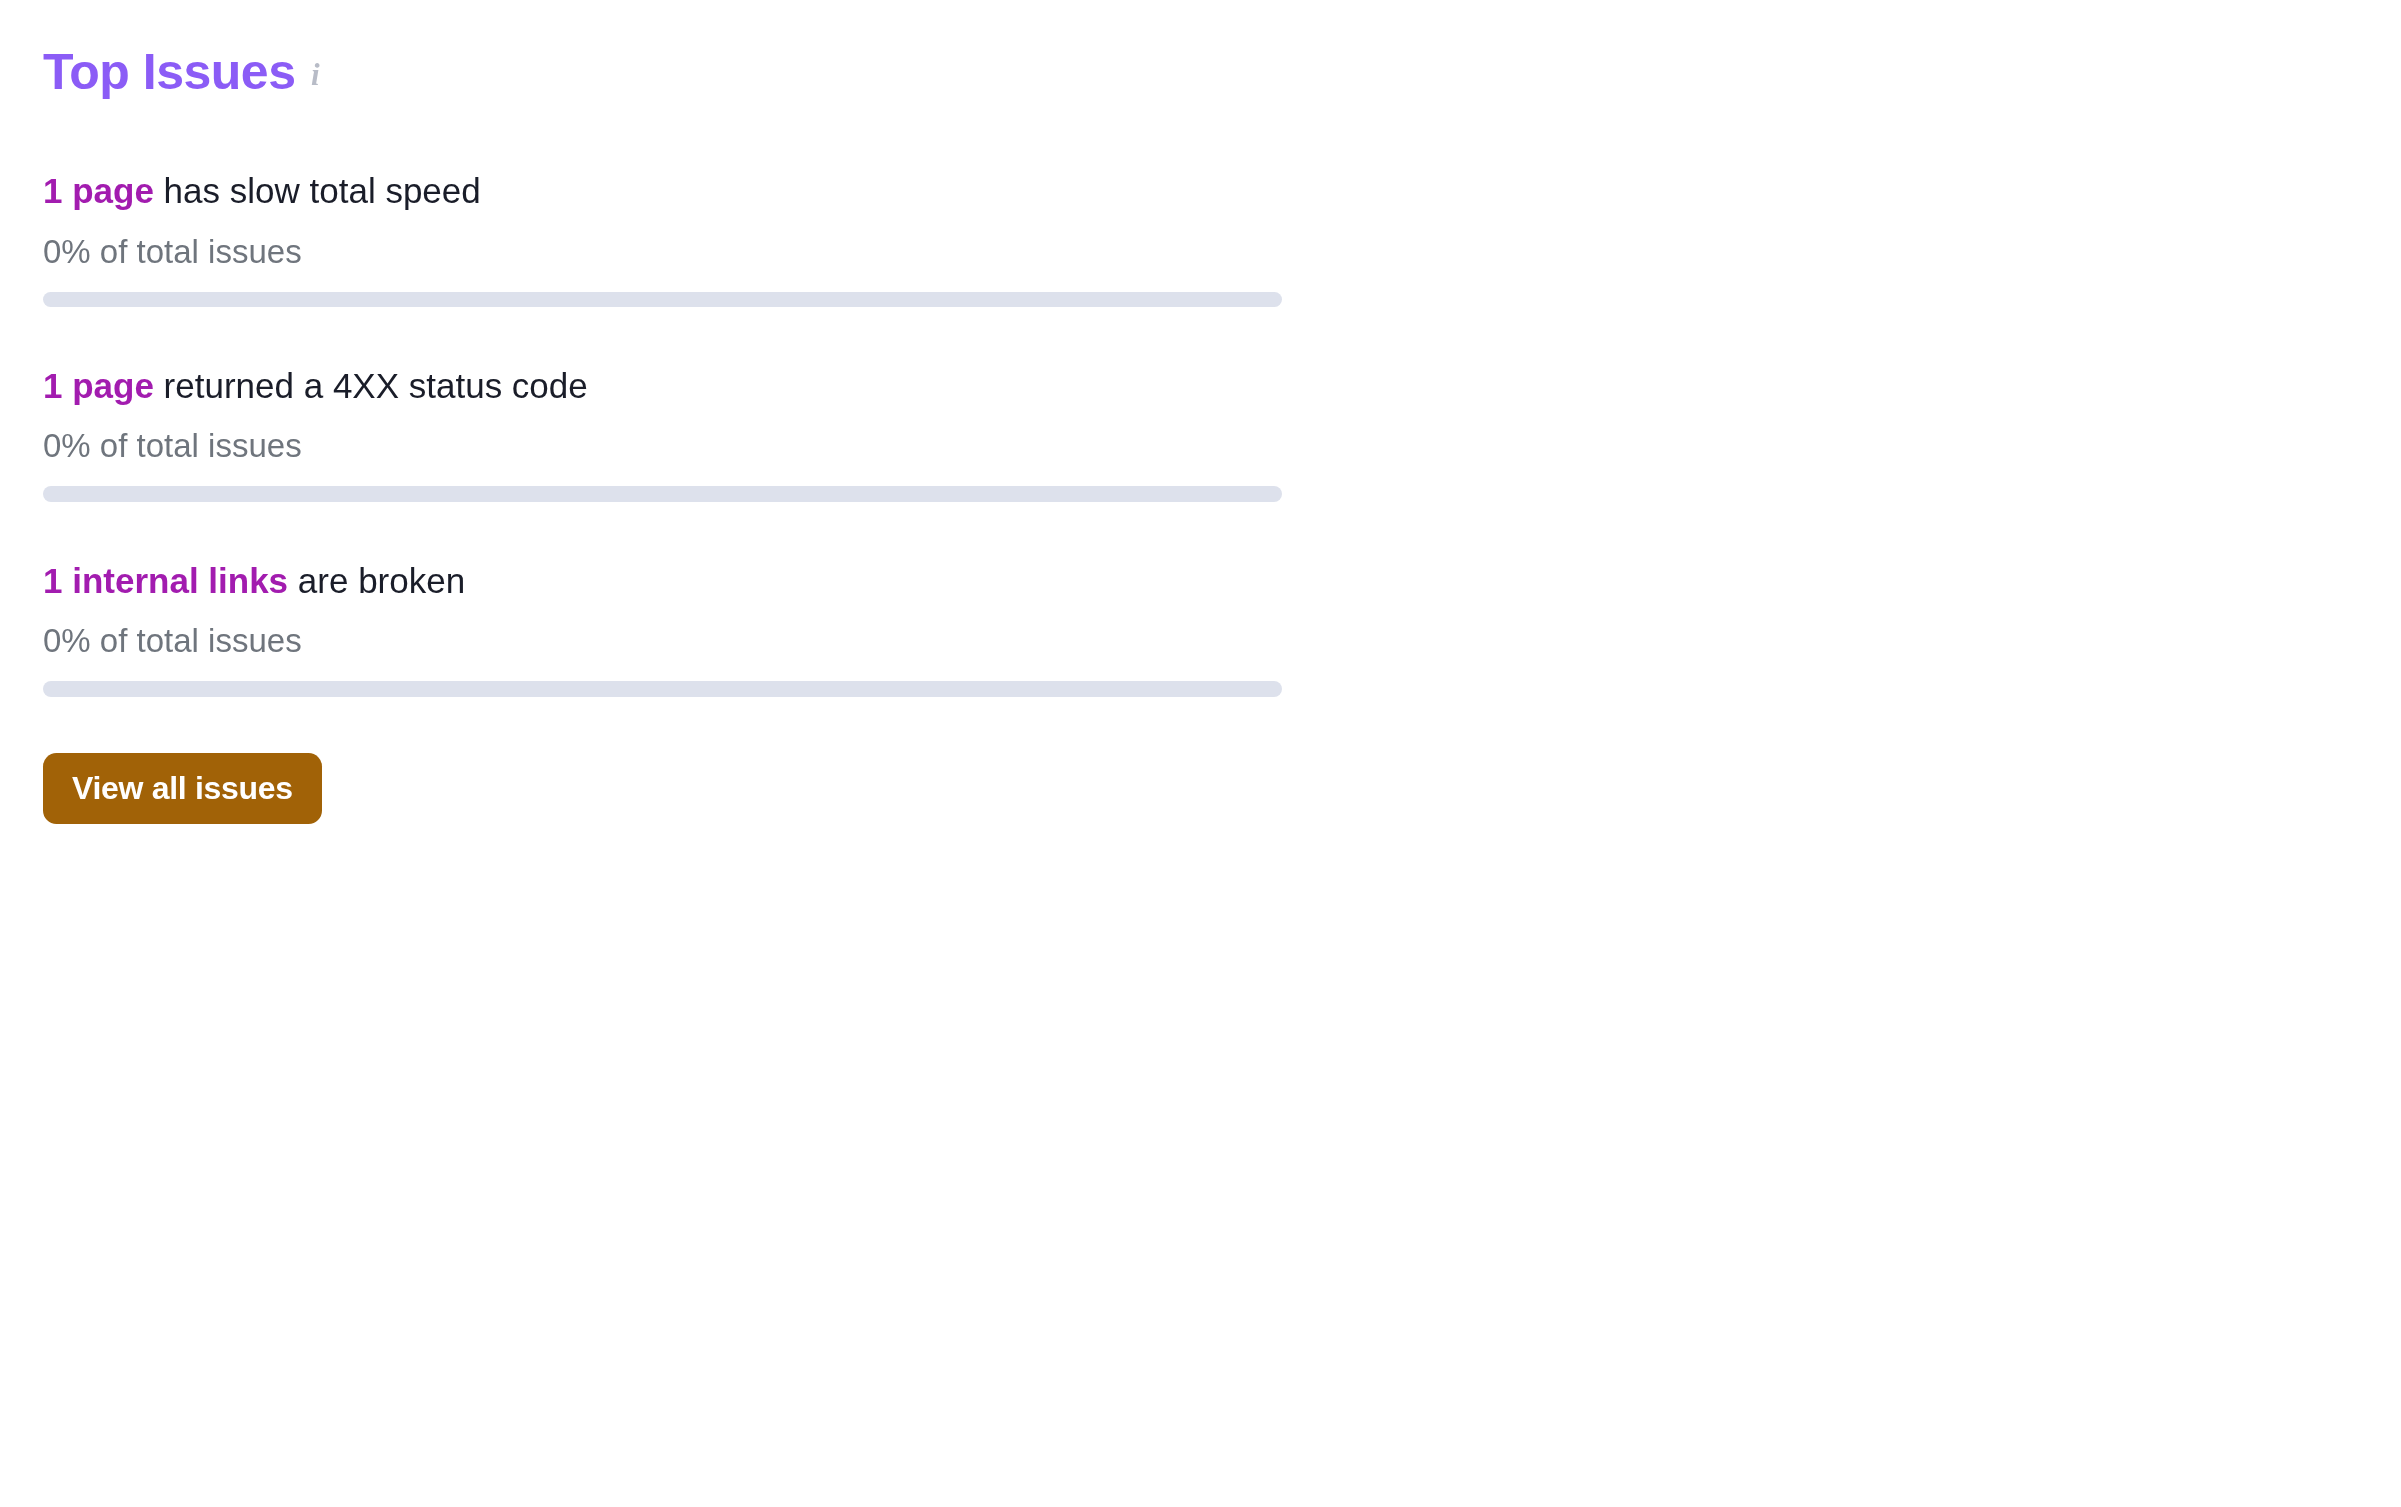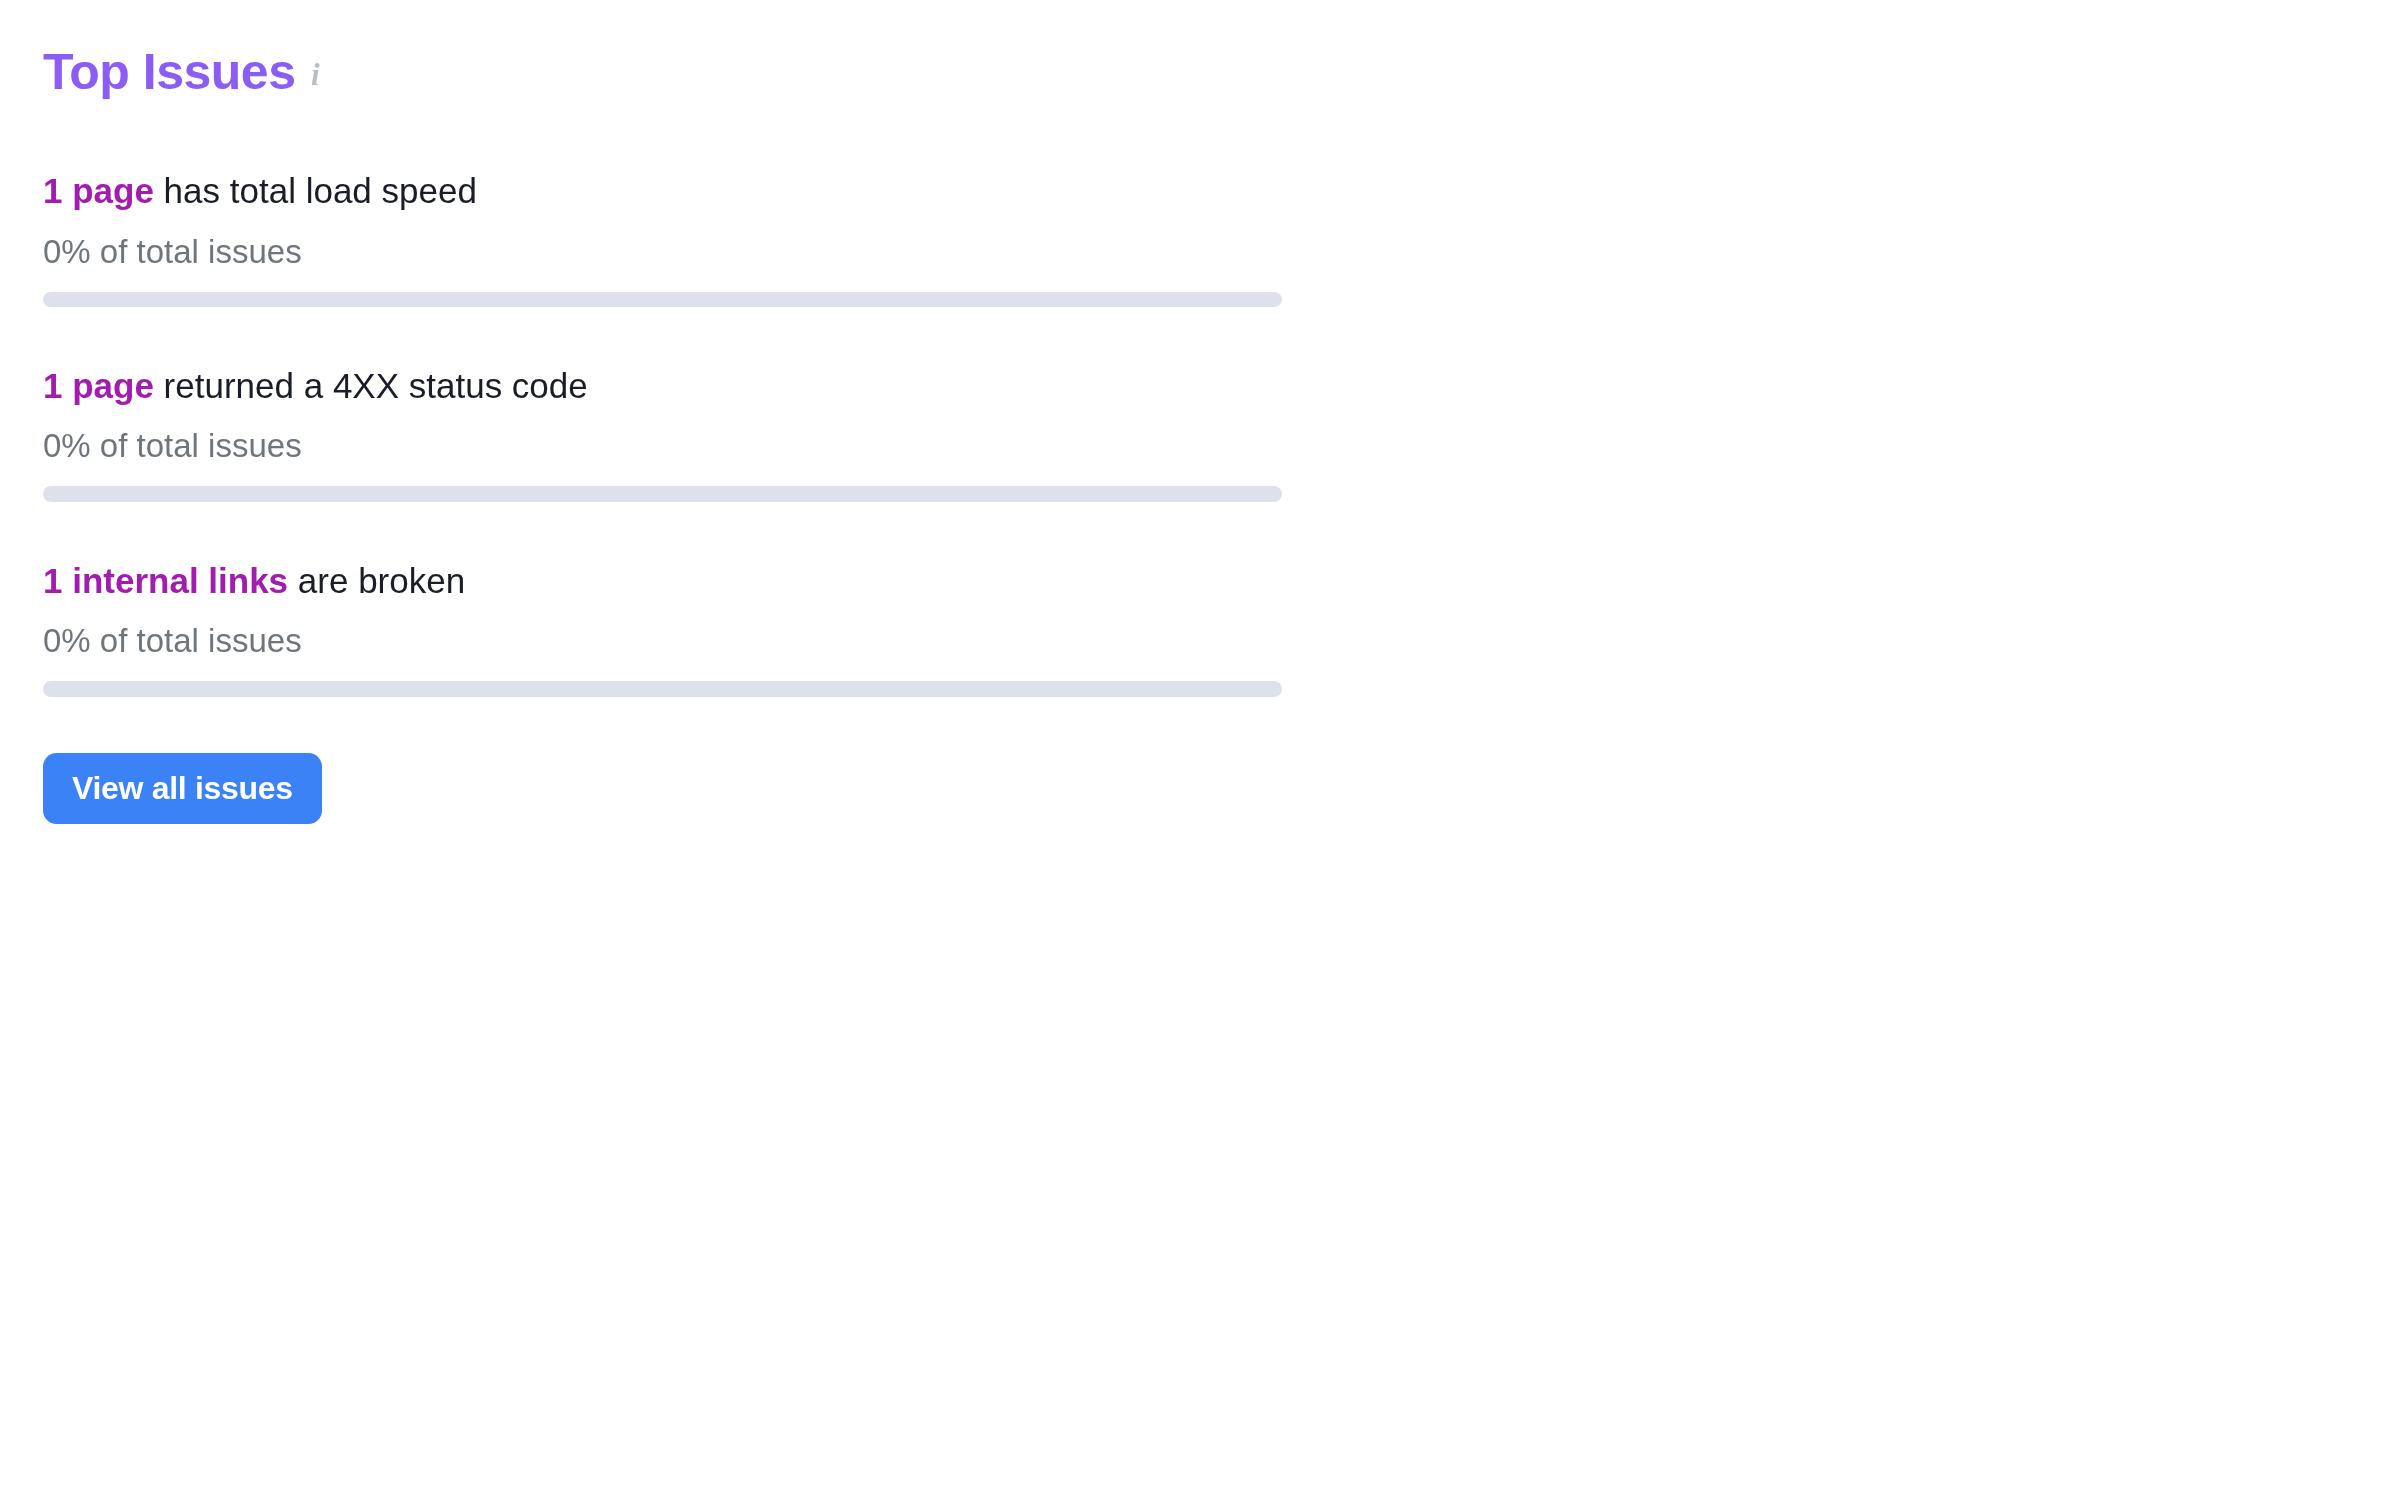--- a/index.html
+++ b/index.html
@@ -60,21 +60,21 @@
       margin-bottom: 21px;
     }
     .progress-track {
       width: 100%;
       height: 15.4px;
       background: #dde1ec;
       border-radius: 9.6px;
     }
     .view-all-button {
       display: inline-block;
-      background: #3b82f6;
+      background: #a16207;
       color: #ffffff;
       font-size: 32px;
       font-weight: 600;
       padding: 17.3px 29px;
       border: none;
       border-radius: 13.4px;
       cursor: pointer;
       letter-spacing: -0.3px;
     }
   </style>
@@ -82,21 +82,21 @@
 <body>
 
 <div class="panel">
   <div class="header">
     <h2 class="title">Top Issues</h2>
     <span class="info-icon">i</span>
   </div>
 
   <div class="issue-item">
     <div class="issue-line">
-      <a class="issue-link">1 page</a><span> has total load speed</span>
+      <a class="issue-link">1 page</a><span> has slow total speed</span>
     </div>
     <div class="issue-percent">0% of total issues</div>
     <div class="progress-track"></div>
   </div>
 
   <div class="issue-item">
     <div class="issue-line">
       <a class="issue-link">1 page</a><span> returned a 4XX status code</span>
     </div>
     <div class="issue-percent">0% of total issues</div>

